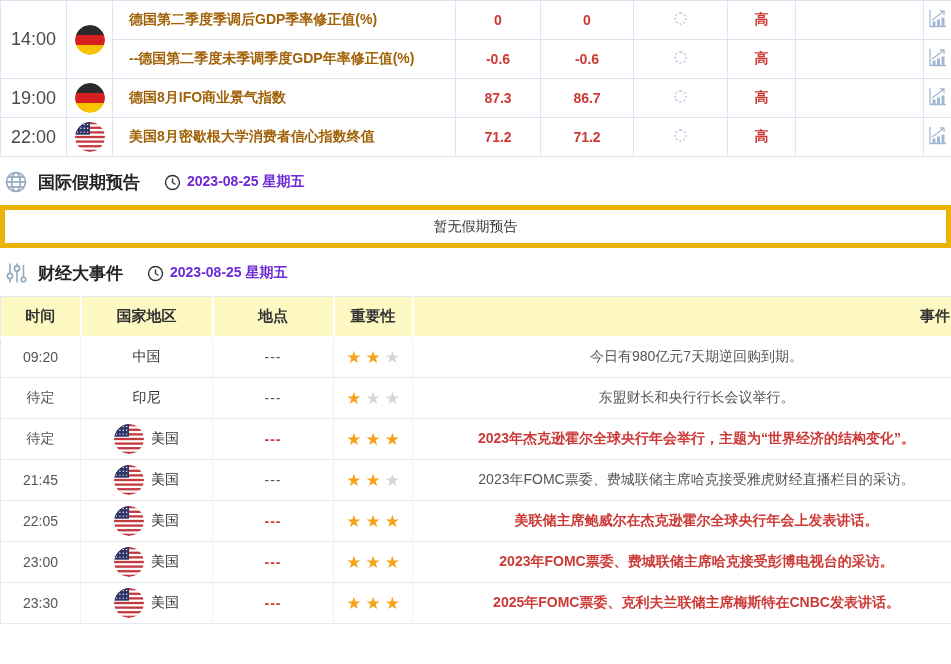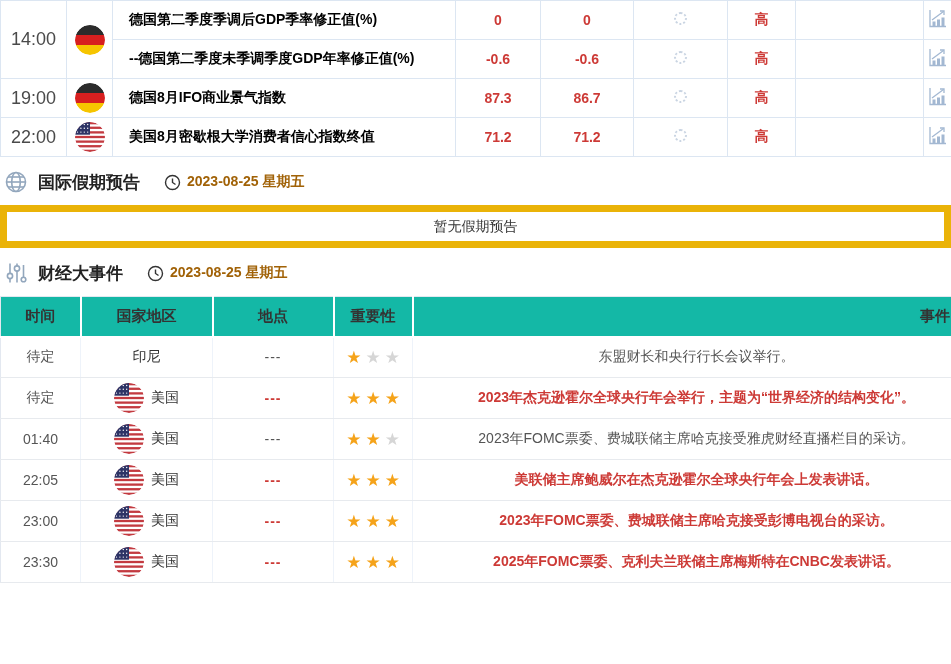--- a/index.html
+++ b/index.html
@@ -12,54 +12,54 @@
 
   
   table.eco { width:951px; border-collapse:collapse; table-layout:fixed; }
   table.eco td {
     border:1px solid #dce6f2; height:39px; text-align:center;
     font-size:14px; color:#555; background:#fff; overflow:hidden;
   }
   table.eco td.timec { font-size:18px; color:#4a4a4a; }
   table.eco td.flagc { }
   table.eco td.ename {
-    text-align:left; padding-left:16px; color:#000000; font-weight:bold;
+    text-align:left; padding-left:16px; color:#a16207; font-weight:bold;
     font-size:14px; cursor:pointer; white-space:nowrap;
   }
   table.eco td.val { color:#cd3a36; font-weight:bold; font-size:14px; }
   table.eco td.imp { color:#cd3a36; font-weight:bold; font-size:14px; }
   .flag { display:inline-flex; width:30px; height:30px; vertical-align:middle; }
   .flag svg { border-radius:50%; }
   .spinner {
     display:inline-block; width:13px; height:13px;
     border:2px dotted #c9d4e2; border-radius:50%;
   }
   .chart-ic { display:inline-flex; cursor:pointer; }
 
   
   .section-header { display:flex; align-items:center; padding:13px 8px 11px 4px; }
   .section-icon { display:inline-flex; margin-right:10px; }
   .section-title { font-size:17px; font-weight:bold; color:#222; }
   .section-date {
     display:flex; align-items:center; margin-left:24px;
-    font-size:14px; font-weight:bold; color:#a16207;
+    font-size:14px; font-weight:bold; color:#6d28d9;
   }
   .section-date .clock { display:inline-flex; margin-right:6px; }
 
   
   .holiday-box {
-    border:7px solid #eab308; height:43px;
+    border:5px solid #eab308; height:43px;
     display:flex; align-items:center; justify-content:center;
     font-size:14px; color:#333;
   }
 
   
   table.events { width:951px; border-collapse:collapse; table-layout:fixed; border:1px solid #e3e8f0; }
   table.events thead th {
-    background:#14b8a6; height:40px; font-size:15px; font-weight:bold; color:#333;
+    background:#fef9c3; height:40px; font-size:15px; font-weight:bold; color:#333;
     border-right:2px solid #fff; border-bottom:2px solid #fff;
   }
   table.events thead th:last-child { border-right:none;text-align:right; }
   table.events tbody td {
     height:41px; border-bottom:1px solid #e7eaee; border-right:1px solid #eef3fa;
     font-size:14px; color:#555; text-align:center; background:#fff;
   }
   table.events tbody td:last-child { border-right:none; }
   td.countryc .cwrap { display:flex; align-items:center; justify-content:center; gap:7px; }
   td.countryc .cname { color:#333; }
@@ -282,20 +282,31 @@
   <thead>
       <tr id="events-head">
         <th>时间</th>
         <th>国家地区</th>
         <th>地点</th>
         <th>重要性</th>
         <th>事件</th>
       </tr>
     </thead>
   <tbody id="events-body">
+      <tr class="">
+        <td>09:20</td>
+        <td class="countryc">
+          <span class="cwrap">
+            <span class="cname">中国</span>
+          </span>
+        </td>
+        <td class="loc">---</td>
+        <td><span class="star on">★</span><span class="star on">★</span><span class="star">★</span></td>
+        <td class="evt">今日有980亿元7天期逆回购到期。</td>
+      </tr>
       <tr class="">
         <td>待定</td>
         <td class="countryc">
           <span class="cwrap">
             <span class="cname">印尼</span>
           </span>
         </td>
         <td class="loc">---</td>
         <td><span class="star on">★</span><span class="star">★</span><span class="star">★</span></td>
         <td class="evt">东盟财长和央行行长会议举行。</td>
@@ -337,21 +348,21 @@
               </svg>
             </span>
             <span class="cname">美国</span>
           </span>
         </td>
         <td class="loc">---</td>
         <td><span class="star on">★</span><span class="star on">★</span><span class="star on">★</span></td>
         <td class="evt">2023年杰克逊霍尔全球央行年会举行，主题为“世界经济的结构变化”。</td>
       </tr>
       <tr class="">
-        <td>01:40</td>
+        <td>21:45</td>
         <td class="countryc">
           <span class="cwrap">
             <span class="flag">
               <svg width="30" height="30" viewBox="0 0 30 30">
                 <defs>
                   <clipPath id="fc5">
                     <circle cx="15" cy="15" r="15"></circle>
                   </clipPath>
                 </defs>
                 <g clip-path="url(#fc5)">

